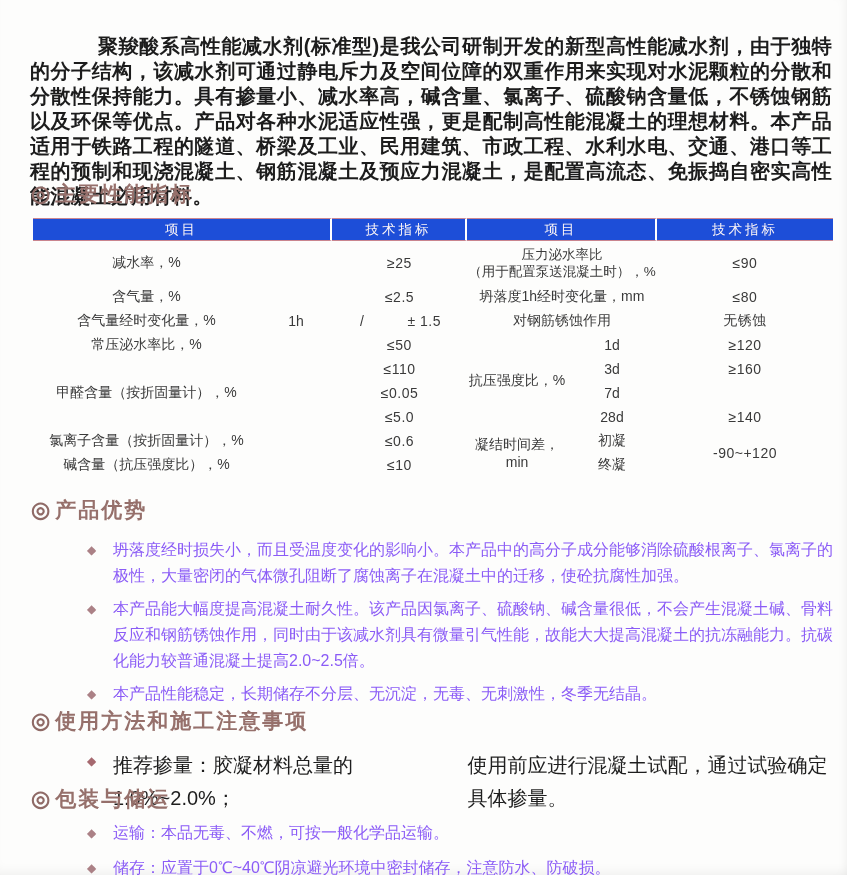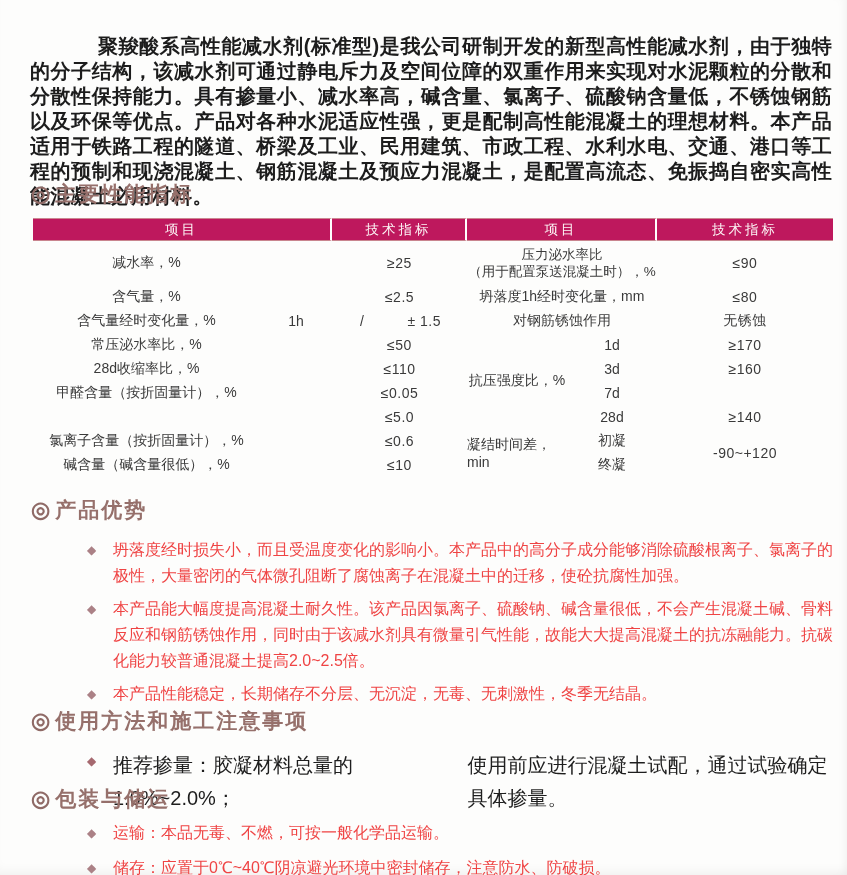--- a/index.html
+++ b/index.html
@@ -36,41 +36,41 @@
   .h-packaging{top:785px;}
   
   .pt{
     position:absolute;left:33px;top:218px;width:800px;
     display:grid;
     grid-template-columns:227px 72px 135px 100px 90px 176px;
     grid-template-rows:23px 44px repeat(8,24px);
     font-size:14px;color:#3a3a3a;
   }
   .th{
-    background:#be185d;color:#fdf6f6;
+    background:#1d4ed8;color:#fdf6f6;
     display:flex;align-items:center;justify-content:center;
     font-size:13.5px;letter-spacing:3px;
     border-right:2px solid #fff;
     border-top:1px solid #cb8791;border-bottom:1px solid #c9858f;
   }
   .th.last{border-right:none;}
-  .td{display:flex;align-items:center;justify-content:center;}
+  .td{display:flex;align-items:center;justify-content:center;text-align:center;}
   .val{letter-spacing:.5px;}
   .split{justify-content:space-between;padding-left:28px;padding-right:26px;}
   .twolines{flex-direction:column;font-size:13.5px;line-height:17px;justify-content:center;}
   
   .blist{position:absolute;left:87px;width:746px;}
   .adv-list{top:537px;}
   .pack-list{top:820px;}
   .bitem{display:flex;margin:0 0 7px 0;}
   .bitem .bmark{
     flex:0 0 26px;color:#ab8186;font-size:12px;line-height:26px;
   }
   .bitem .btext{
-    flex:1;font-size:16px;line-height:26px;color:#ef4444;text-align:justify;
+    flex:1;font-size:16px;line-height:26px;color:#8b5cf6;text-align:justify;
   }
   .pack-list .bitem{margin-bottom:9px;}
   .usage-row{position:absolute;left:87px;top:749px;width:746px;display:flex;}
   .usage-row .bmark{flex:0 0 26px;color:#a6696f;font-size:12px;line-height:24px;}
   .usage-row .btext{font-size:20px;line-height:33px;color:#1e1e1e;}
   .usage-row .note{margin-left:66px;font-family:Liberation Serif, serif;}
 </style>
 </head>
 <body>
 
@@ -99,49 +99,48 @@
     <div class="td" style="grid-area:4/1/5/2">含气量经时变化量，%</div>
     <div class="td" style="grid-area:4/2/5/3">1h</div>
     <div class="td val split" style="grid-area:4/3/5/4">
       <span>/</span>
       <span>± 1.5</span>
     </div>
 
     <div class="td" style="grid-area:5/1/6/2">常压泌水率比，%</div>
     <div class="td val" style="grid-area:5/3/6/4">≤50</div>
 
-    <div class="td" style="grid-area:6/1/7/2">28d收缩率比，%</div>
     <div class="td val" style="grid-area:6/3/7/4">≤110</div>
 
     <div class="td" style="grid-area:7/1/8/2">甲醛含量（按折固量计），%</div>
     <div class="td val" style="grid-area:7/3/8/4">≤0.05</div>
 
     <div class="td val" style="grid-area:8/3/9/4">≤5.0</div>
 
     <div class="td" style="grid-area:9/1/10/2">氯离子含量（按折固量计），%</div>
     <div class="td val" style="grid-area:9/3/10/4">≤0.6</div>
 
-    <div class="td" style="grid-area:10/1/11/2">碱含量（碱含量很低），%</div>
+    <div class="td" style="grid-area:10/1/11/2">碱含量（抗压强度比），%</div>
     <div class="td val" style="grid-area:10/3/11/4">≤10</div>
 
     <div class="td twolines" style="grid-area:2/4/3/6">
       <span>压力泌水率比</span>
       <span>（用于配置泵送混凝土时），%</span>
     </div>
     <div class="td val" style="grid-area:2/6/3/7">≤90</div>
 
     <div class="td" style="grid-area:3/4/4/6">坍落度1h经时变化量，mm</div>
     <div class="td val" style="grid-area:3/6/4/7">≤80</div>
 
     <div class="td" style="grid-area:4/4/5/6">对钢筋锈蚀作用</div>
     <div class="td" style="grid-area:5/4/9/5">抗压强度比，%</div>
 
     <div class="td val" style="grid-area:4/6/5/7">无锈蚀</div>
     <div class="td" style="grid-area:5/5/6/6">1d</div>
-    <div class="td val" style="grid-area:5/6/6/7">≥170</div>
+    <div class="td val" style="grid-area:5/6/6/7">≥120</div>
     <div class="td" style="grid-area:6/5/7/6">3d</div>
     <div class="td val" style="grid-area:6/6/7/7">≥160</div>
     <div class="td" style="grid-area:7/5/8/6">7d</div>
     <div class="td" style="grid-area:8/5/9/6">28d</div>
     <div class="td val" style="grid-area:8/6/9/7">≥140</div>
 
     <div class="td" style="grid-area:9/4/11/5">凝结时间差，min</div>
     <div class="td" style="grid-area:9/5/10/6">初凝</div>
     <div class="td" style="grid-area:10/5/11/6">终凝</div>
     <div class="td val" style="grid-area:9/6/11/7">-90~+120</div>

